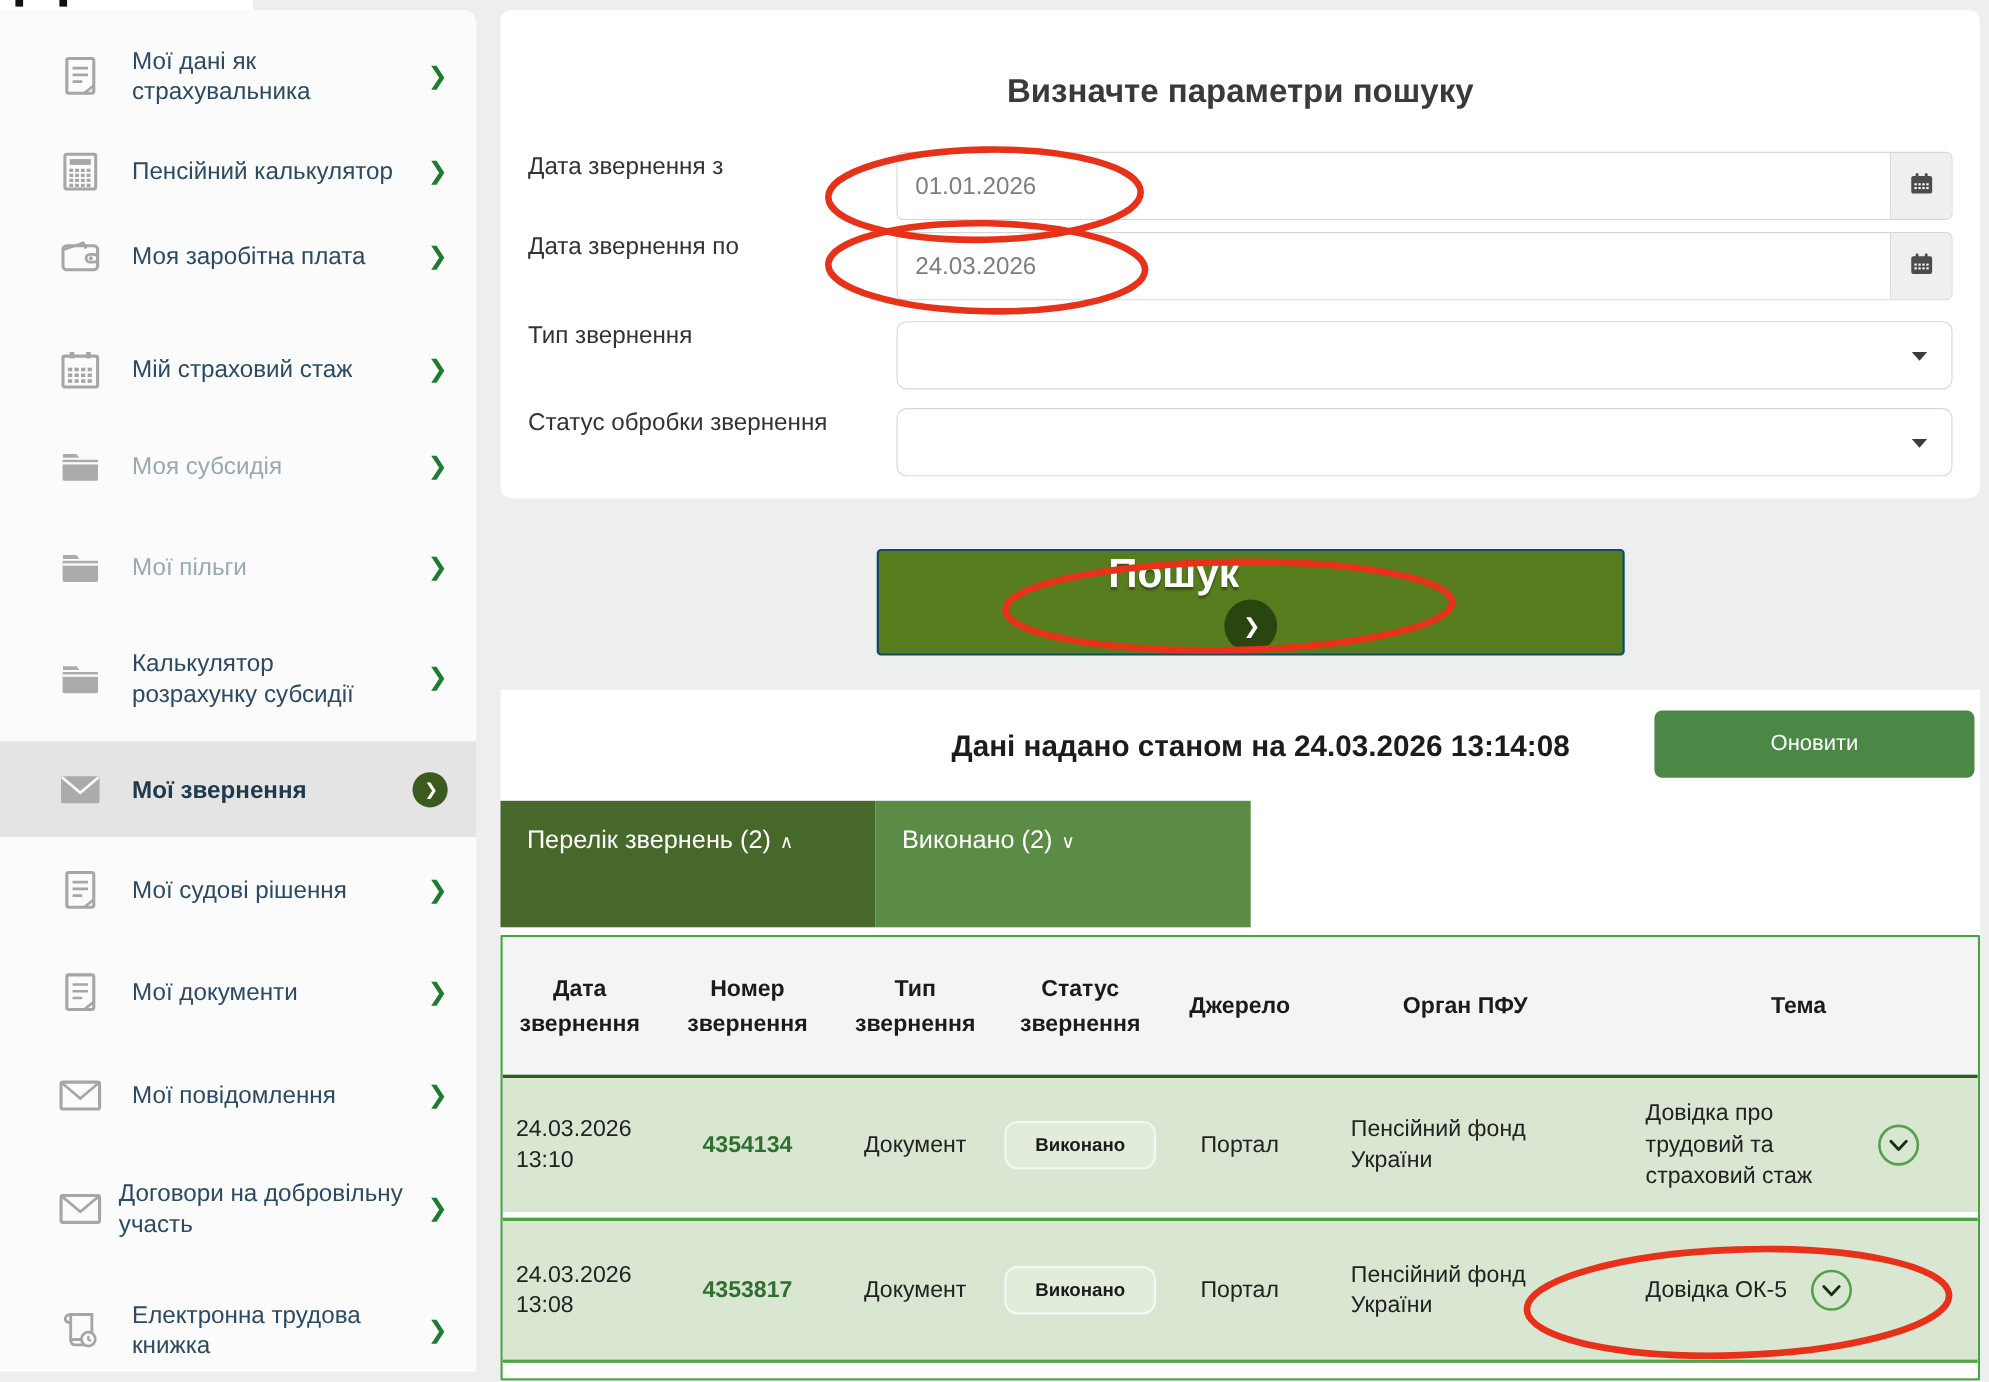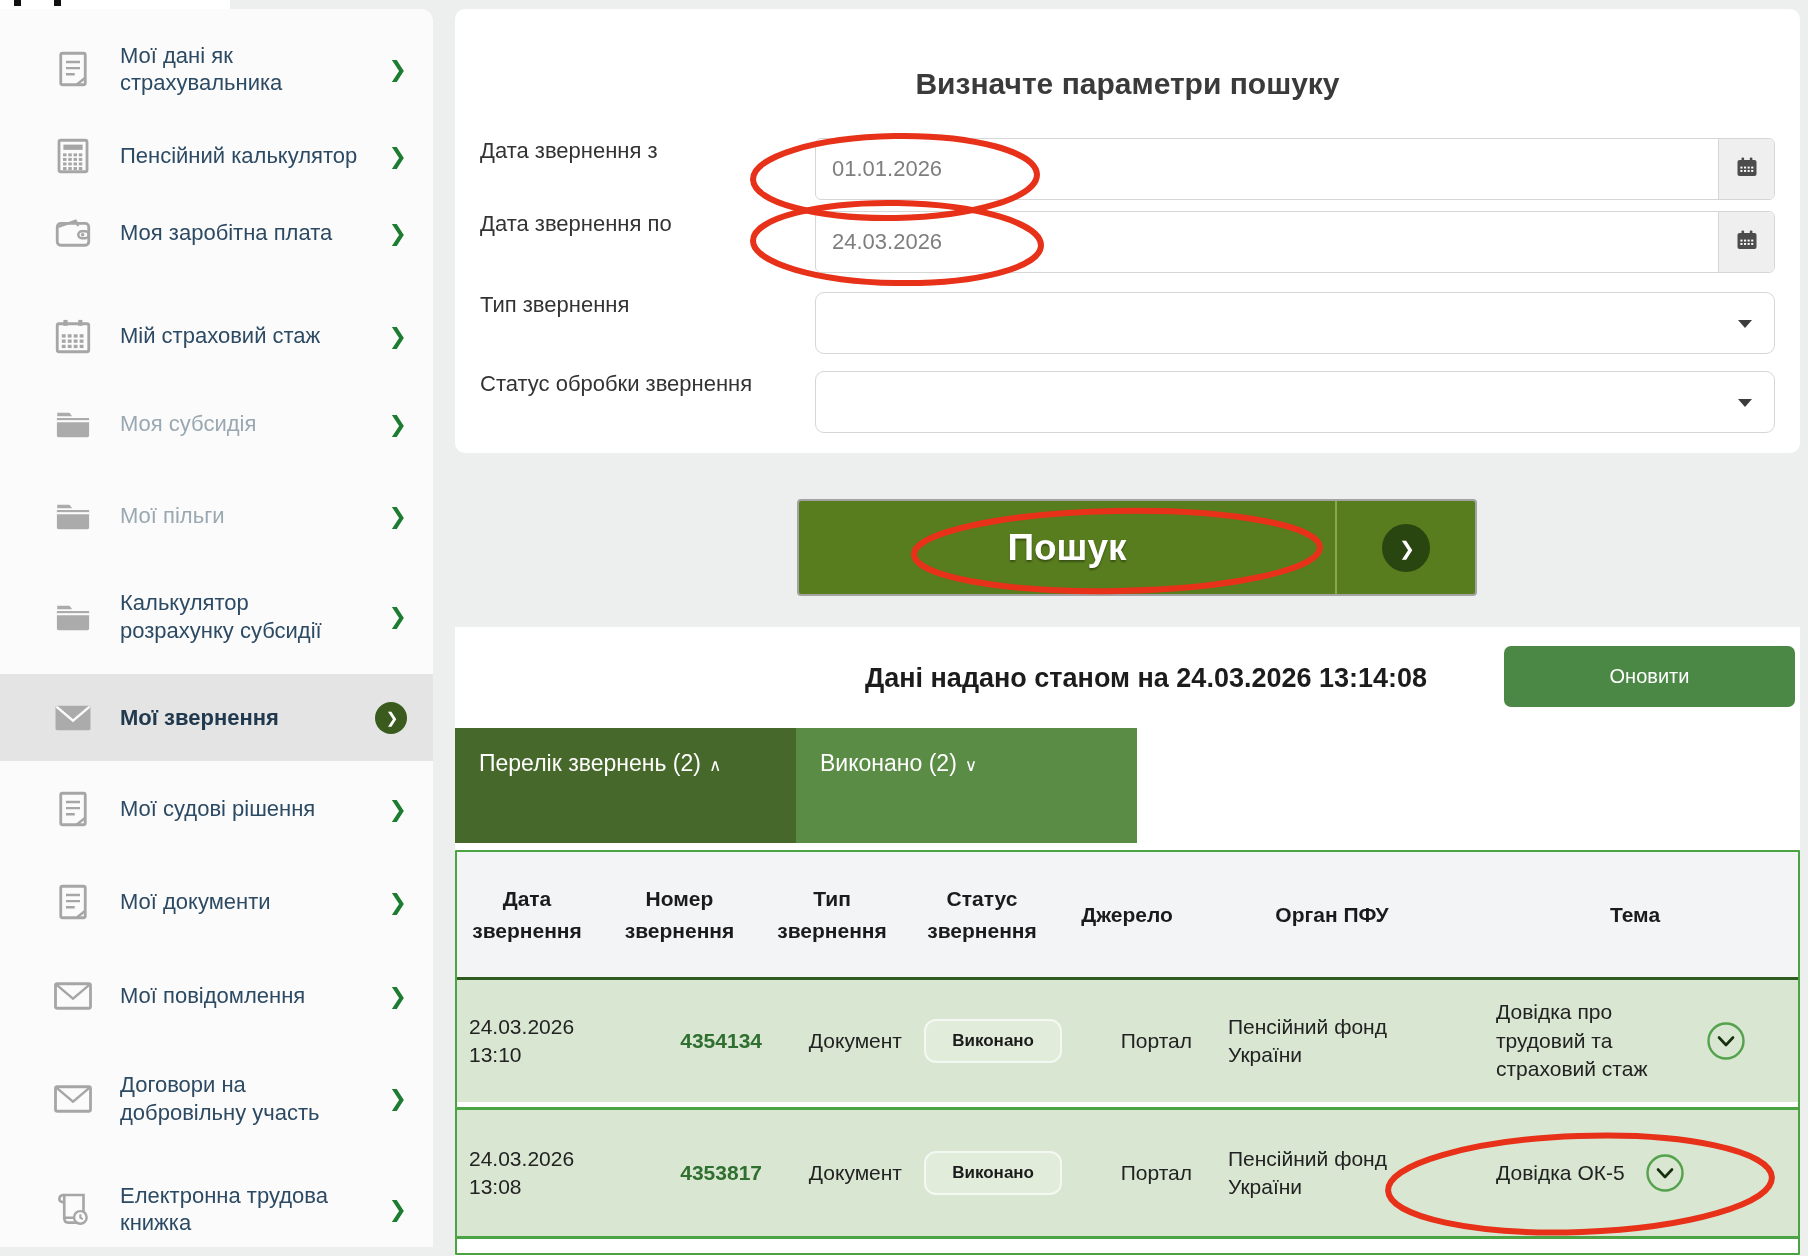--- a/index.html
+++ b/index.html
@@ -31,22 +31,22 @@
   .inwrap{flex:1;height:62px;box-sizing:border-box;background:#fff;border:1px solid #d6d6d6;
     border-radius:6px;display:flex;align-items:center;position:relative;}
   .inwrap .val{padding-left:16px;font-size:22px;color:#7e7e7e;}
   .date-addon{position:absolute;right:0;top:0;bottom:0;width:55px;background:#efefef;
     border-left:1px solid #d6d6d6;border-radius:0 6px 6px 0;display:flex;align-items:center;justify-content:center;cursor:pointer;}
   .selwrap{border-radius:9px;}
   .sel-caret{position:absolute;right:22px;top:27px;width:0;height:0;
     border-left:7px solid transparent;border-right:7px solid transparent;border-top:8px solid #3c3c3c;}
   
   .search-btn{position:absolute;left:797px;top:499px;width:680px;height:97px;background:#587d1e;
-    border:2px solid #a3a3a3;border-radius:4px;box-sizing:border-box;display:flex;align-items:stretch;
-    padding:0;cursor:pointer;}
+    border:2px solid #0c4a6e;border-radius:4px;box-sizing:border-box;display:flex;align-items:stretch;
+    padding:0;cursor:pointer;flex-direction:column;}
   .search-btn .zone-label{width:536px;display:flex;align-items:center;justify-content:center;}
   .search-btn .zone-label span{color:#fff;font-size:37px;font-weight:bold;text-shadow:0 2px 2px rgba(0,0,0,.35);}
   .search-btn .vdiv{width:2px;background:#87a94c;}
   .search-btn .zone-ic{flex:1;display:flex;align-items:center;justify-content:center;}
   .chev-circle{width:48px;height:48px;border-radius:50%;background:#294510;display:flex;align-items:center;justify-content:center;}
   .chev-circle span{font-family:"DejaVu Sans",sans-serif;color:#fff;font-size:19px;font-weight:bold;margin-left:2px;}
   
   .results-panel{position:absolute;left:455px;top:627px;width:1345px;height:629px;background:#fff;}
   .status-line{position:absolute;left:410px;top:36px;font-size:27px;font-weight:bold;color:#1c1c1c;white-space:nowrap;}
   .refresh-btn{position:absolute;left:1049px;top:19px;width:291px;height:61px;background:#4b8845;border:none;
@@ -60,21 +60,21 @@
   .tbl{position:absolute;left:0;right:0;top:223px;border:2px solid #4aa443;border-radius:1px;background:#fff;overflow:hidden;}
   .tgrid{display:grid;grid-template-columns:140px 165px 140px 160px 130px 280px 1fr;align-items:center;}
   .thead{height:125px;background:#f2f4f6;border-bottom:3px solid #2d5b20;}
   .thead .hc{font-size:21px;font-weight:bold;color:#1b1b1b;text-align:center;line-height:1.5;padding:0 10px;}
   .trow{background:#d8e6d2;}
   .trow.r1{height:122px;}
   .trow.r2{height:126px;border-top:3px solid #4aa443;}
   .gapwhite{height:5px;background:#fff;}
   .trailline{height:3px;background:#4aa443;}
   .trailwhite{height:14px;background:#fff;}
-  .cell{font-size:21px;color:#222;text-align:right;line-height:1.35;}
+  .cell{font-size:21px;color:#222;text-align:center;line-height:1.35;}
   .cell.date{text-align:left;padding-left:12px;}
   .cell.num{color:#2f6f2f;font-weight:bold;cursor:pointer;}
   .cell.organ{text-align:left;padding-left:36px;max-width:200px;}
   .cell.topic{display:flex;align-items:center;text-align:left;padding-left:24px;gap:20px;}
   .cell.topic .ttext{max-width:190px;}
   .badge{display:inline-block;background:#e1ecdb;border:2px solid #f4f8f2;border-radius:12px;
     padding:9px 26px;font-size:17px;font-weight:bold;color:#1b1b1b;}
   .expander{width:40px;height:40px;background:none;border:none;padding:0;cursor:pointer;}
   
   .annot{position:absolute;left:0;top:0;pointer-events:none;}
@@ -234,21 +234,21 @@
     <div class="side-item" style="top: 952px; height: 70px;">
       <span class="iconbox">
         <svg width="42" height="42" viewBox="0 0 24 24">
           <rect x="2" y="5" width="20" height="14" rx="1" fill="none" stroke="#a6a6a6" stroke-width="1.6"></rect>
           <path d="M2.5 5.5L12 13.5l9.5-8" fill="none" stroke="#a6a6a6" stroke-width="1.4"></path>
         </svg>
       </span>
       <span class="lbl">Мої повідомлення</span>
       <span class="side-chev">❯</span>
     </div>
-    <div class="side-item" style="top: 1042px; height: 95px;">
+    <div class="side-item" style="top: 1042px; height: 95px; gap: 12px;">
       <span class="iconbox">
         <svg width="42" height="42" viewBox="0 0 24 24">
           <rect x="2" y="5" width="20" height="14" rx="1" fill="none" stroke="#a6a6a6" stroke-width="1.6"></rect>
           <path d="M2.5 5.5L12 13.5l9.5-8" fill="none" stroke="#a6a6a6" stroke-width="1.4"></path>
         </svg>
       </span>
       <span class="lbl">Договори на добровільну участь</span>
       <span class="side-chev">❯</span>
     </div>
     <div class="side-item" style="top: 1165px; height: 70px;">

